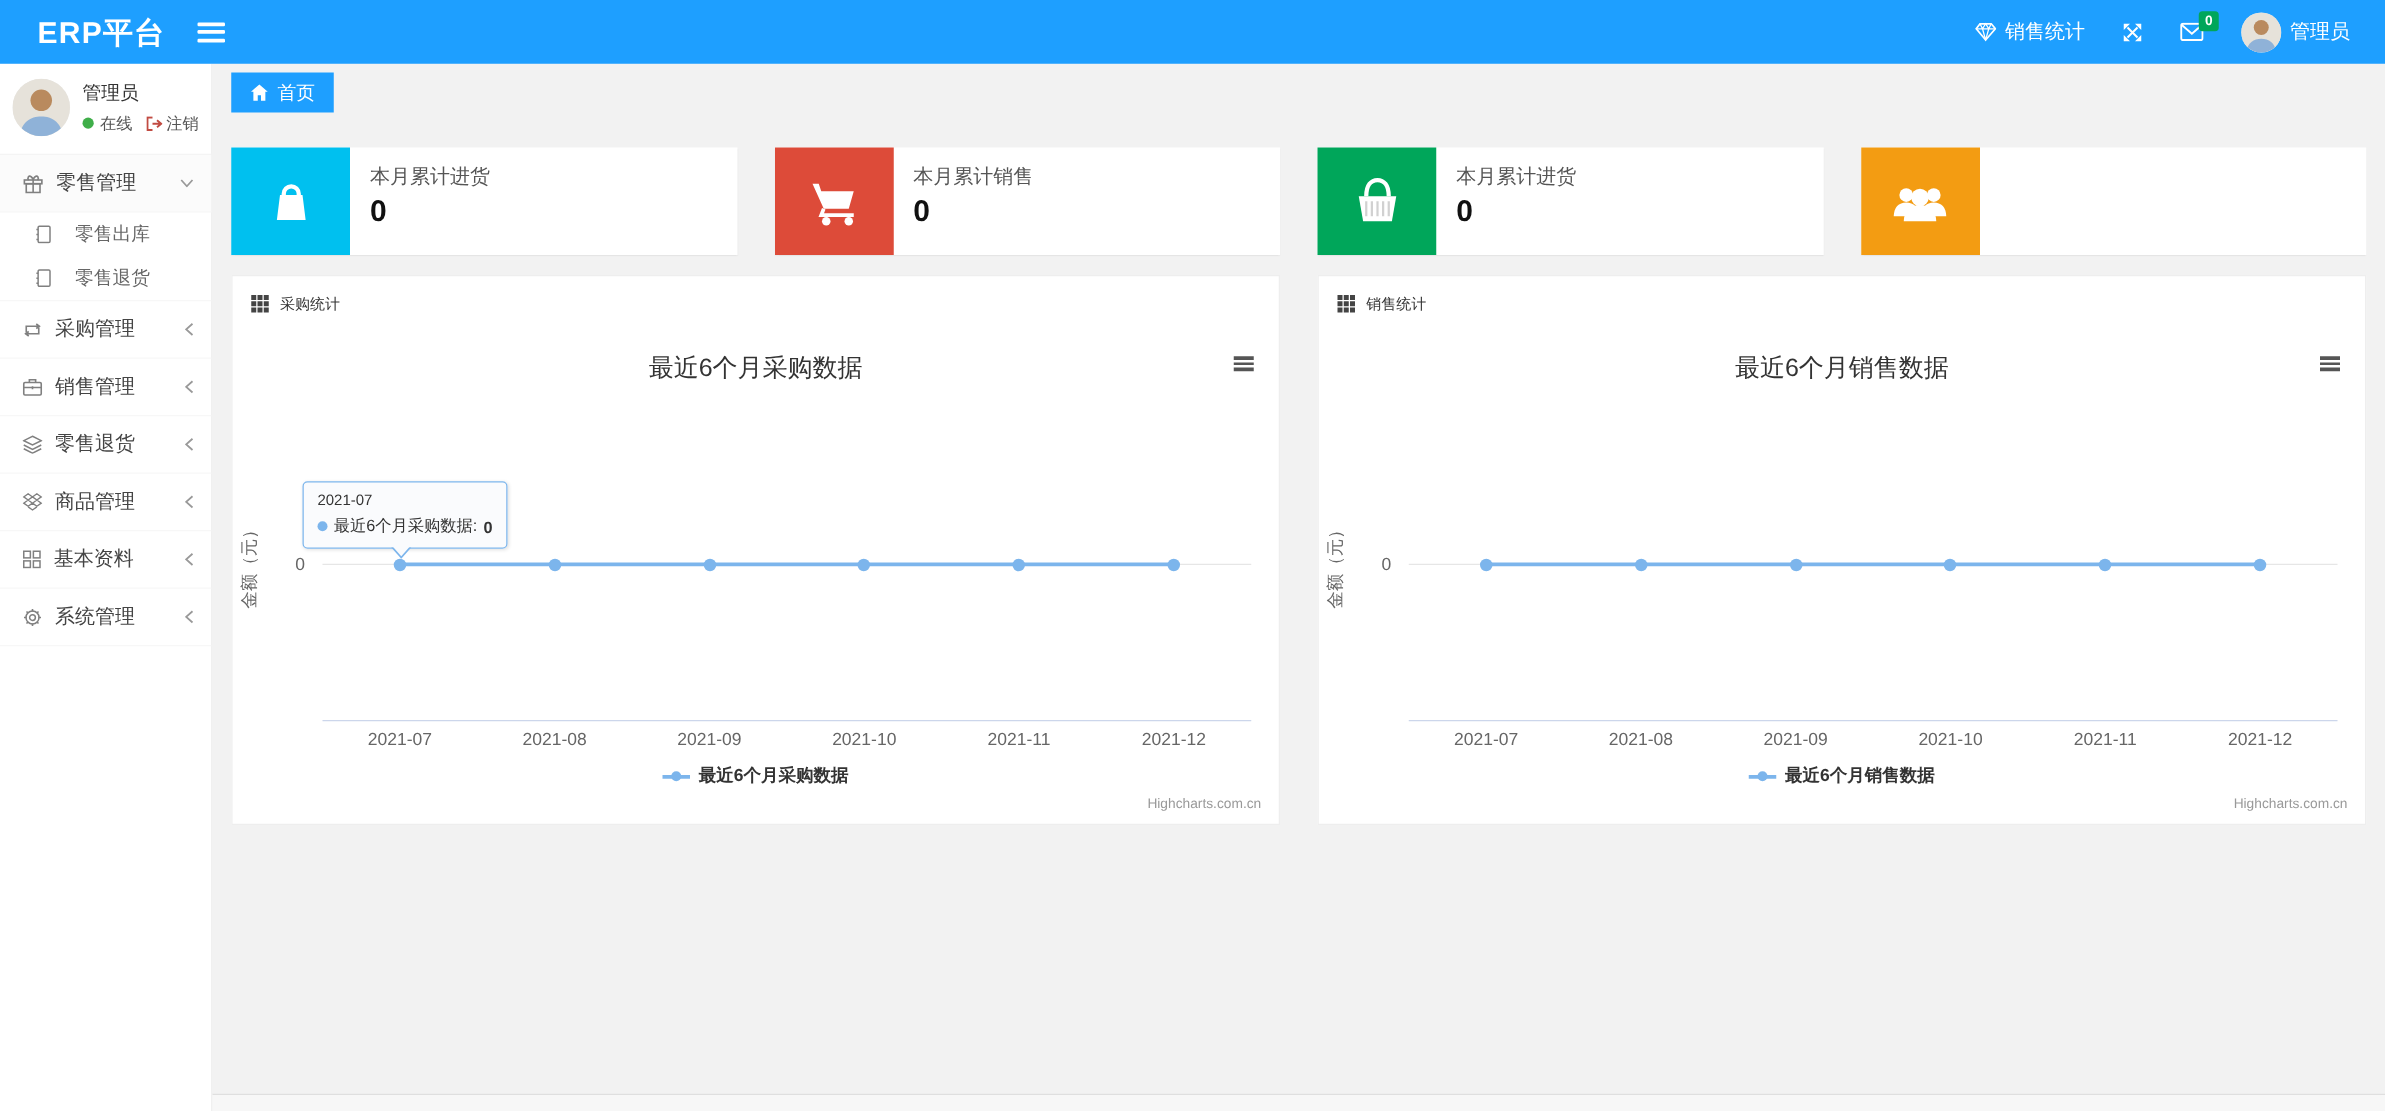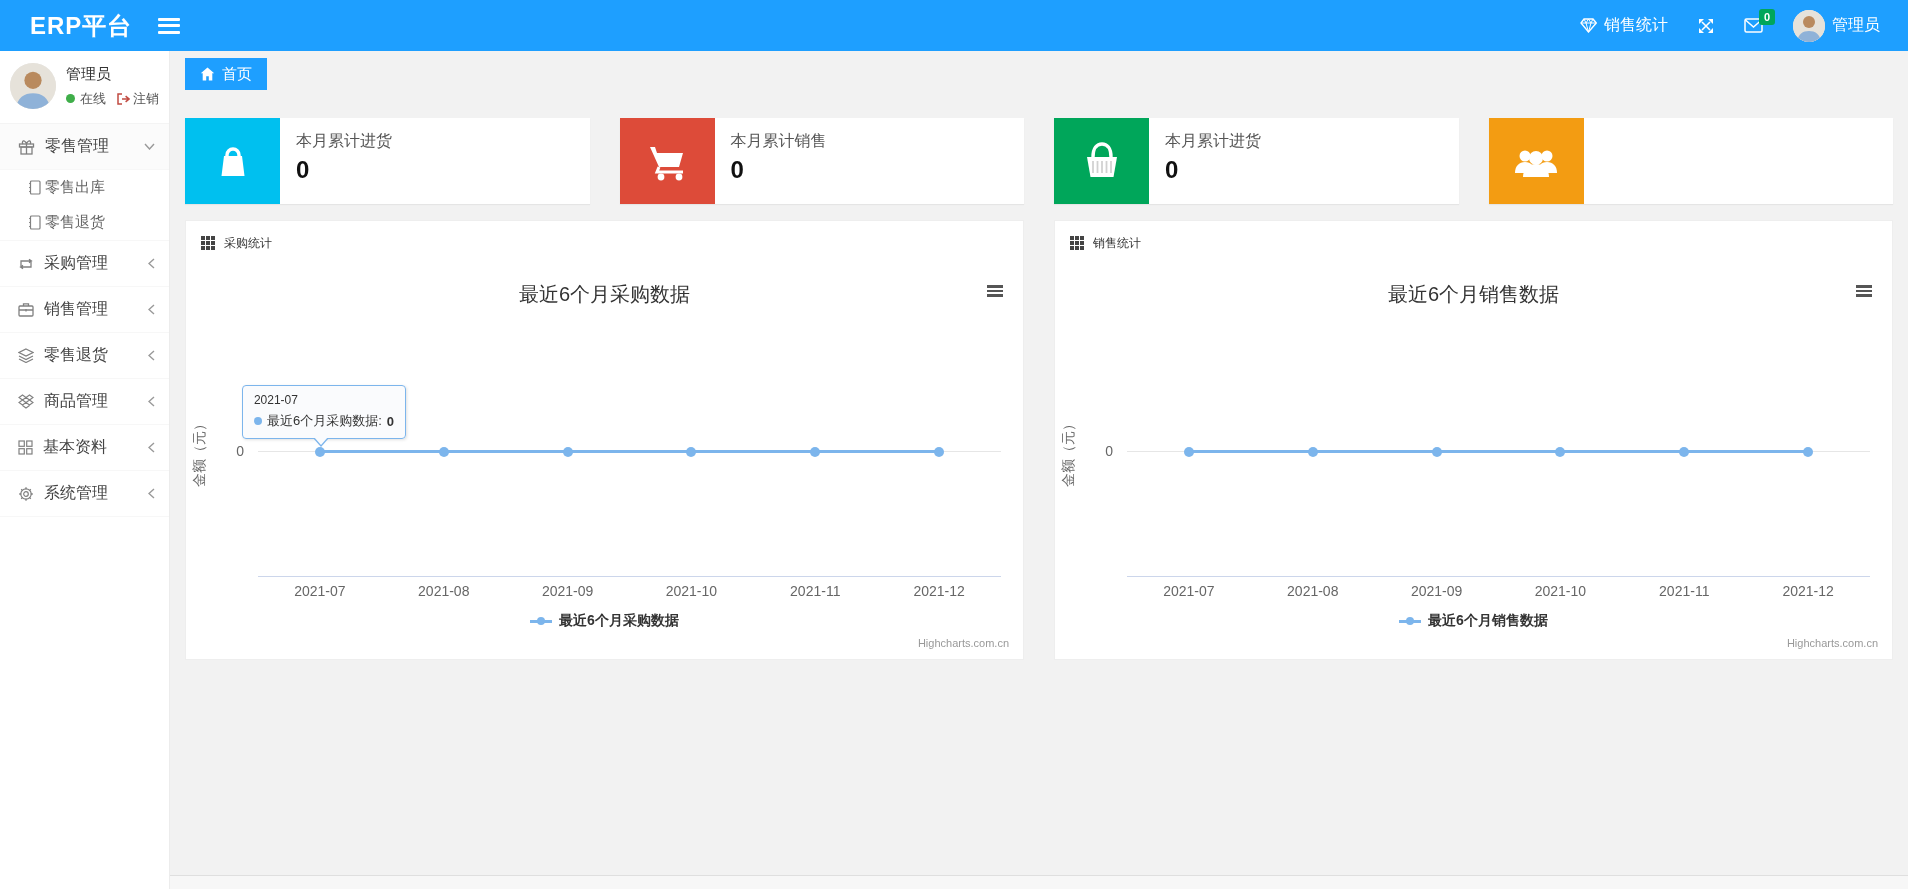--- a/index.html
+++ b/index.html
@@ -31,21 +31,21 @@
   .logout { display:flex; align-items:center; gap:3px; margin-left:6px; cursor:pointer; color:#555; }
   .menu { list-style:none; }
   .menu-item { display:flex; align-items:center; height:46px; padding:0 14px 0 18px;
     font-size:16px; color:#444; cursor:pointer; border-bottom:1px solid #f7f7f7; }
   .menu-item .mi-label { margin-left:10px; }
   .menu-item .chev { margin-left:auto; color:#999; display:flex; }
   .menu-item.open { background:#fbfbfb; }
   .submenu { list-style:none; border-bottom:1px solid #f7f7f7; }
   .submenu li { display:flex; align-items:center; height:35px; padding-left:28px;
     font-size:15px; color:#666; cursor:pointer; }
-  .submenu li .mi-label { margin-left:4px; }
+  .submenu li .mi-label { margin-left:19px; }
   .sicon { color:#888; display:flex; }
 
   
   .main { position:absolute; top:51px; left:170px; width:1738px; height:838px; background:#f2f2f2; }
   .tabbar { padding:7px 0 0 15px; height:43px; }
   .tab-home { display:inline-flex; align-items:center; gap:7px; background:#1E9FFF; color:#fff;
     height:32px; padding:0 15px; font-size:15px; cursor:pointer; }
   .cards { display:flex; gap:30px; padding:24px 15px 0 15px; }
   .card { flex:1; height:86px; background:#fff; display:flex; box-shadow:0 1px 1px rgba(0,0,0,0.05); cursor:default; }
   .card-icon { width:95px; height:86px; display:flex; align-items:center; justify-content:center; }

